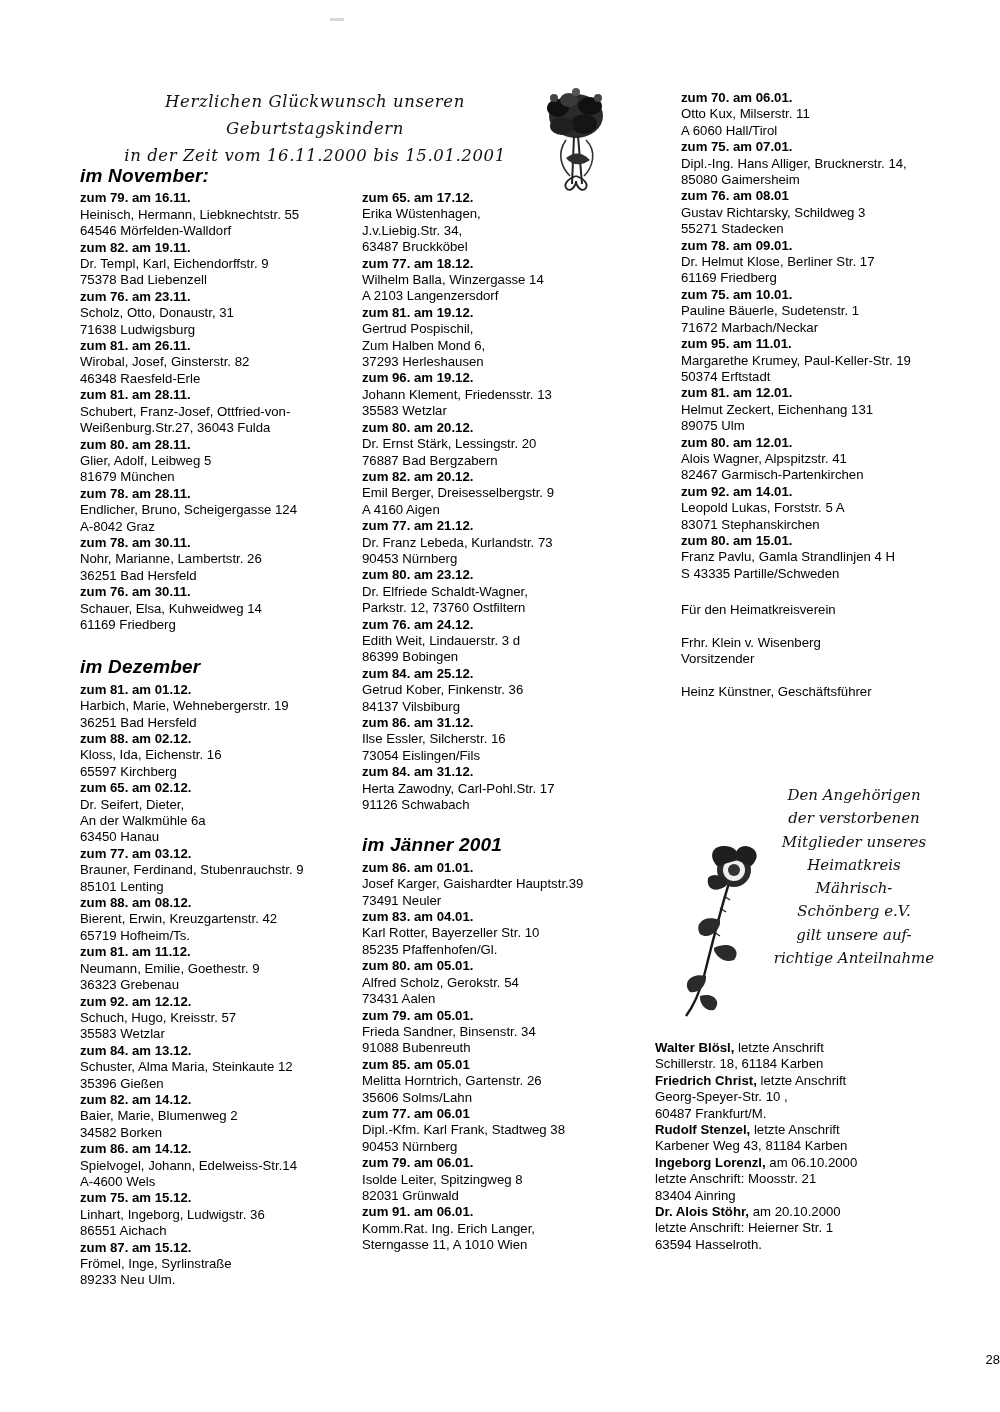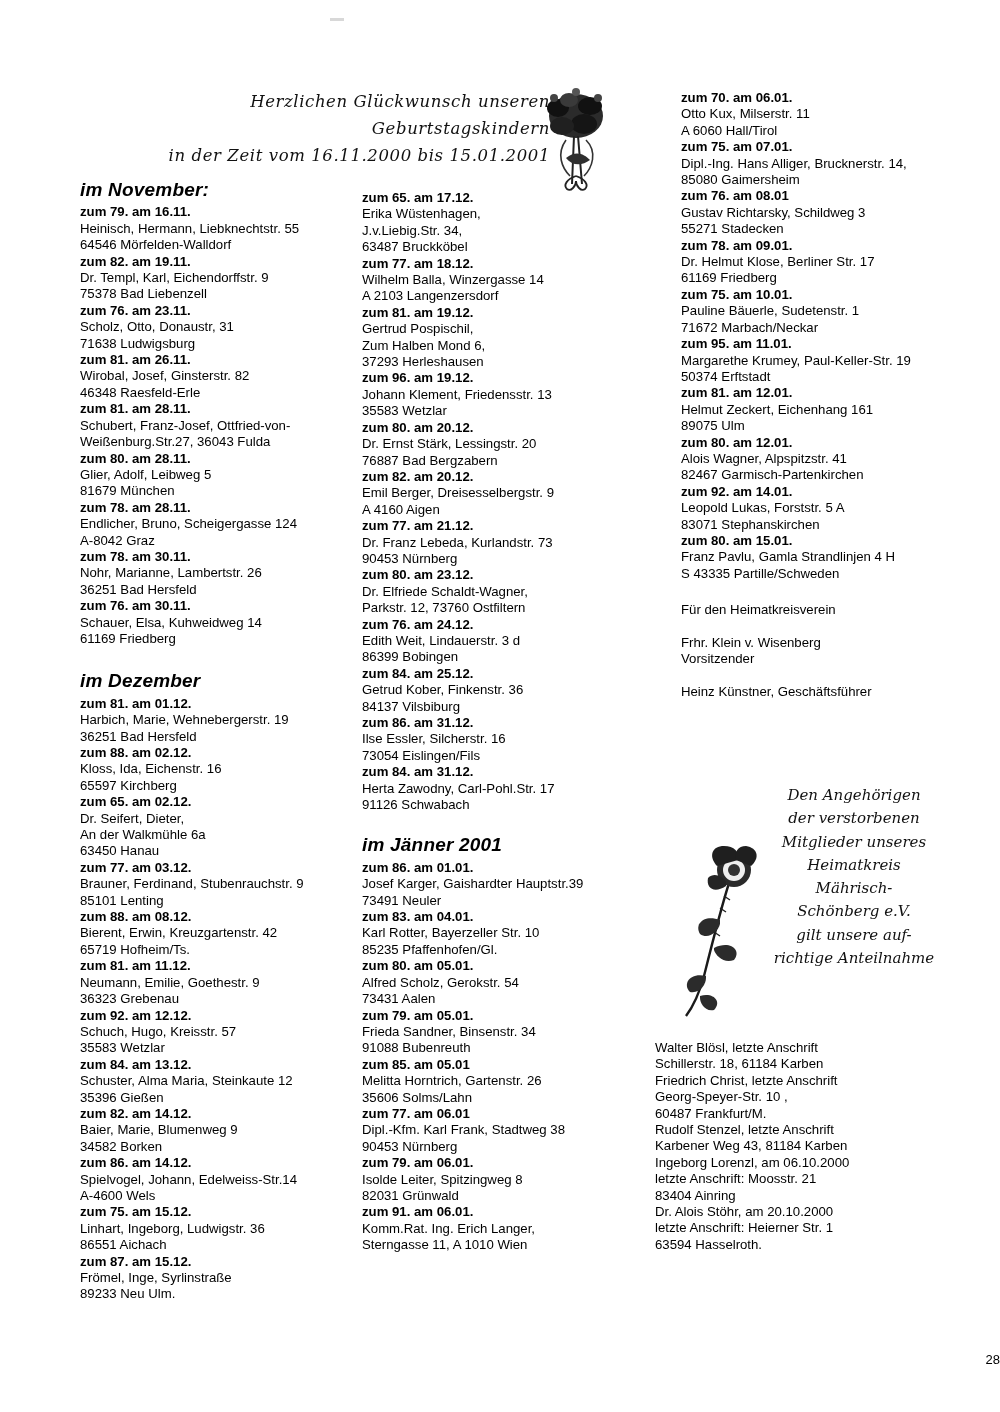--- a/index.html
+++ b/index.html
@@ -20,21 +20,21 @@
   
   .header-script {
     position: absolute;
     left: 80px;
     top: 88px;
     width: 470px;
     font-family: "DejaVu Serif", serif;
     font-style: italic;
     font-size: 16.5px;
     line-height: 1.65;
-    text-align: right;
+    text-align: center;
     letter-spacing: 0.6px;
     color: #111;
   }
   .header-script .ln1 { display:block; }
   .header-script .ln2 { display:block; }
 
   
   .bouquet {
     position: absolute;
     left: 536px;
@@ -42,21 +42,21 @@
     width: 80px;
     height: 118px;
   }
 
   
   .col {
     position: absolute;
     font-size: 13.2px;
     line-height: 16.4px;
   }
-  .col-1 { left: 80px;  top: 168px; width: 258px; margin-top: 14px; }
+  .col-1 { left: 80px;  top: 168px; width: 258px; }
   .col-2 { left: 362px; top: 190px; width: 258px; }
   .col-3 { left: 681px; top: 90px;  width: 268px; }
 
   .month-title {
     font-size: 19px;
     font-weight: bold;
     font-style: italic;
     margin: 0 0 6px 0;
     letter-spacing: 0.2px;
   }
@@ -96,21 +96,21 @@
   .memorial-script span { display:block; }
 
   .deceased {
     position: absolute;
     left: 655px;
     top: 1040px;
     width: 280px;
     font-size: 13.2px;
     line-height: 16.4px;
   }
-  .deceased b { font-weight: normal; text-align: right; }
+  .deceased b { font-weight: bold; text-align: right; }
   .deceased .line { display:block; }
 
   
   .page-number {
     position: absolute;
     left: 0;
     right: 0;
     top: 1352px;
     text-align: right;
     font-size: 13px;
@@ -247,21 +247,21 @@
         <span class="line">Schuch, Hugo, Kreisstr. 57</span>
         <span class="line">35583 Wetzlar</span>
       </div>
     <div class="entry">
         <span class="date">zum 84. am 13.12.</span>
         <span class="line">Schuster, Alma Maria, Steinkaute 12</span>
         <span class="line">35396 Gießen</span>
       </div>
     <div class="entry">
         <span class="date">zum 82. am 14.12.</span>
-        <span class="line">Baier, Marie, Blumenweg 9</span>
+        <span class="line">Baier, Marie, Blumenweg 2</span>
         <span class="line">34582 Borken</span>
       </div>
     <div class="entry">
         <span class="date">zum 86. am 14.12.</span>
         <span class="line">Spielvogel, Johann, Edelweiss-Str.14</span>
         <span class="line">A-4600 Wels</span>
       </div>
     <div class="entry">
         <span class="date">zum 75. am 15.12.</span>
         <span class="line">Linhart, Ingeborg, Ludwigstr. 36</span>
@@ -408,21 +408,21 @@
         <span class="line">Pauline Bäuerle, Sudetenstr. 1</span>
         <span class="line">71672 Marbach/Neckar</span>
       </div>
     <div class="entry">
         <span class="date">zum 95. am 11.01.</span>
         <span class="line">Margarethe Krumey, Paul-Keller-Str. 19</span>
         <span class="line">50374 Erftstadt</span>
       </div>
     <div class="entry">
         <span class="date">zum 81. am 12.01.</span>
-        <span class="line">Helmut Zeckert, Eichenhang 161</span>
+        <span class="line">Helmut Zeckert, Eichenhang 131</span>
         <span class="line">89075 Ulm</span>
       </div>
     <div class="entry">
         <span class="date">zum 80. am 12.01.</span>
         <span class="line">Alois Wagner, Alpspitzstr. 41</span>
         <span class="line">82467 Garmisch-Partenkirchen</span>
       </div>
     <div class="entry">
         <span class="date">zum 92. am 14.01.</span>
         <span class="line">Leopold Lukas, Forststr. 5 A</span>

